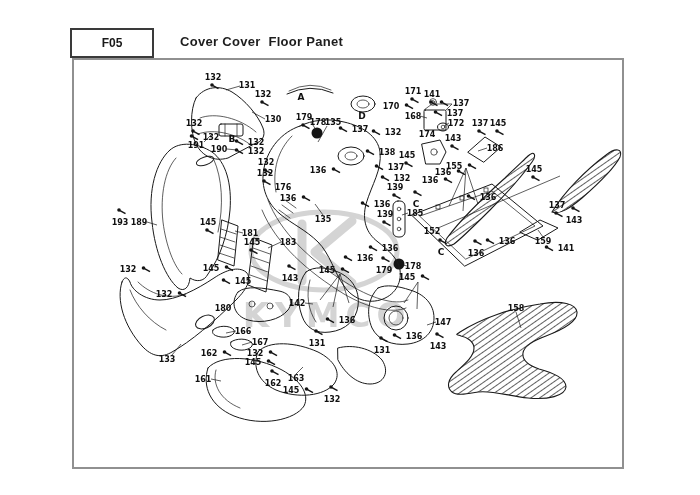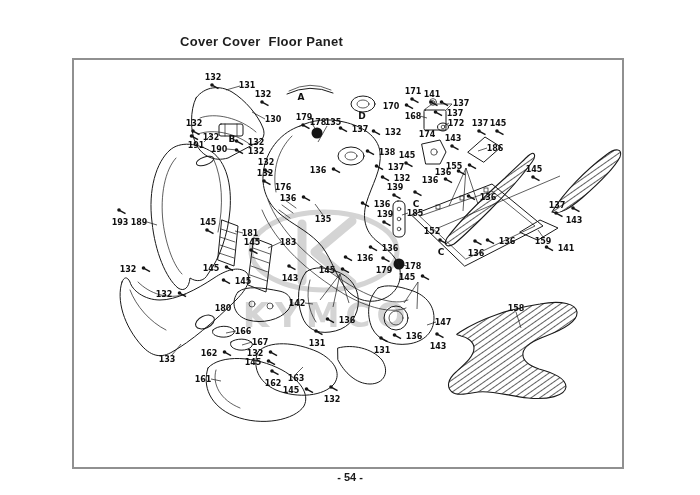--- a/index.html
+++ b/index.html
@@ -24,20 +24,23 @@
   .wm{opacity:.85;}
   .wm-stroke{fill:none;stroke:#cdcdcd;stroke-width:5;}
   .wm-bar{fill:none;stroke:#cdcdcd;stroke-width:9;stroke-linecap:round;stroke-linejoin:round;}
   .wm-text{font:bold 34px "DejaVu Sans",sans-serif;fill:#cdcdcd;letter-spacing:6px;text-anchor:middle;}
 </style>
 </head>
 <body>
 
 <div id="page">
 
+  <div id="code-box">
+    <span>F05</span>
+  </div>
   <div id="title">Cover Cover  Floor Panet</div>
 
   <div id="frame"></div>
 
   <svg id="exploded-svg" width="700" height="495" viewBox="0 0 700 495">
     <defs>
       <pattern id="hat" width="5" height="5" patternUnits="userSpaceOnUse" patternTransform="rotate(55)">
         <line x1="0" y1="0" x2="0" y2="5" stroke="#1a1a1a" stroke-width="1.4"></line>
       </pattern>
       <g id="fx">
@@ -342,14 +345,13 @@
         <text x="296" y="381" class="lbl">163</text>
         <text x="291" y="393" class="lbl">145</text>
         <use href="#fx" xlink:href="#fx" transform="translate(306.5,389)"></use>
         <text x="332" y="402" class="lbl">132</text>
         <use href="#fx" xlink:href="#fx" transform="translate(331,387)"></use>
         <text x="167" y="362" class="lbl">133</text>
         <text x="516" y="311" class="lbl">158</text>
       </g>
   </svg>
 
-  <div id="pageno">- 54 -</div>
 </div>
 
 </body></html>

